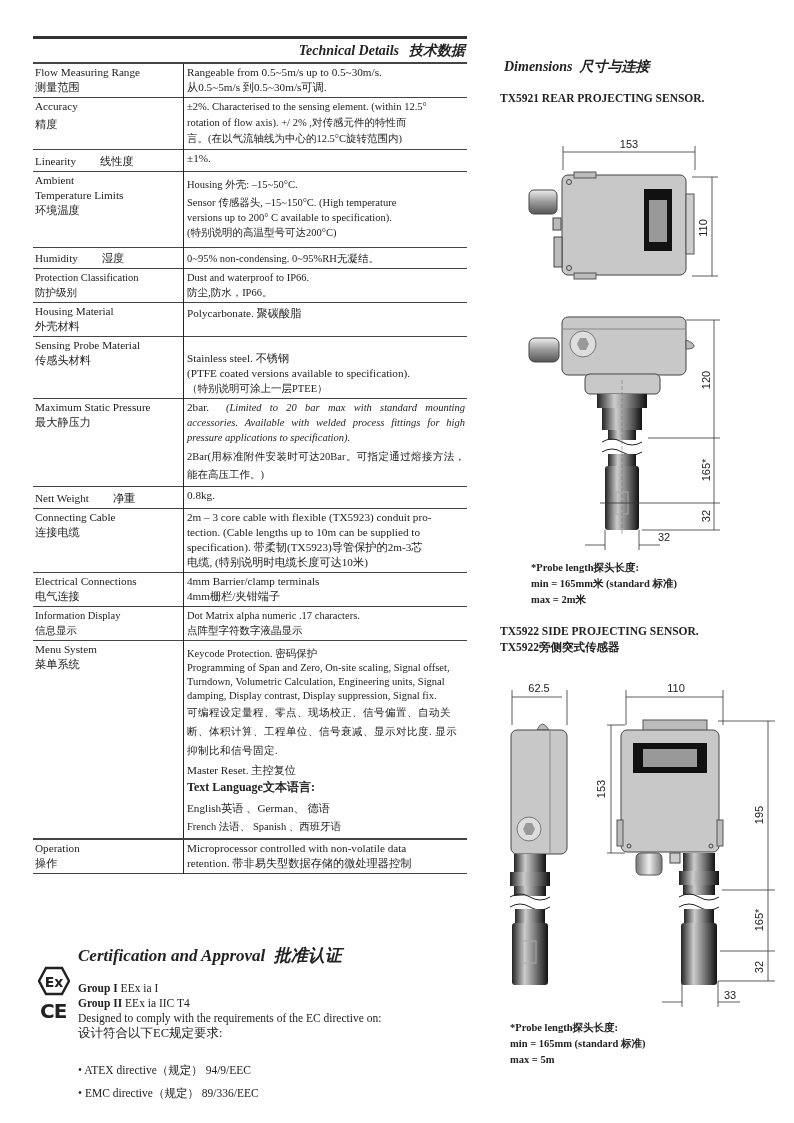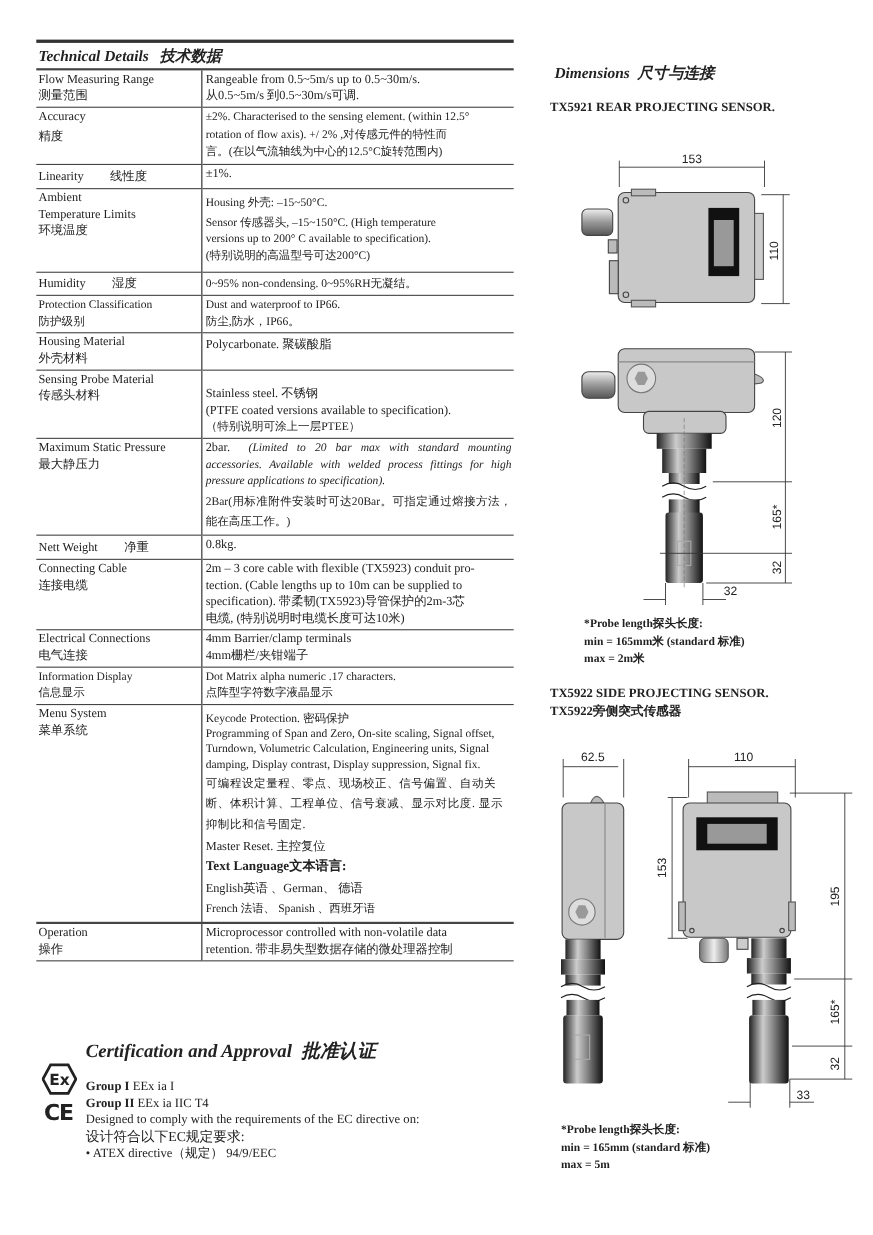--- a/index.html
+++ b/index.html
@@ -1,19 +1,19 @@
 <!DOCTYPE html>
 <html><head>
 <meta charset="utf-8">
 <style>
   html, body { margin:0; padding:0; background:#ffffff; }
   body { width:794px; height:1123px; position:relative; overflow:hidden; font-family:"Liberation Serif", "DejaVu Serif", serif; color:#222; }
   .left { position:absolute; left:33px; top:36px; width:434px; }
   .topbar { height:3px; background:#333; }
-  .sec-title { font-size:14px; font-weight:bold; font-style:italic; padding:3px 2px 2px; border-bottom:2.5px solid #444; }
+  .sec-title { font-size:14px; font-weight:bold; font-style:italic; padding:3px 2px 2px; border-bottom:2.5px solid #444;text-align:right; }
   .sec-title .cn { margin-left:10px; }
   table.spec { width:434px; border-collapse:collapse; font-size:11.2px; line-height:15px; }
   table.spec td { vertical-align:top; padding:1px 2px 2px 2px; }
   table.spec tr { border-bottom:1.6px solid #444; }
   table.spec td.k { width:146px; border-right:1.6px solid #222; }
   table.spec td.v { padding-left:3px; }
   .sm { font-size:10.5px; }
   .it { font-style:italic; }
   .b { font-weight:bold; }
   .gap { display:inline-block; width:24px; }
@@ -213,21 +213,22 @@
   <div class="title"><span>Certification and Approval</span>&nbsp;&nbsp;<span>批准认证</span></div>
   <svg class="ex-icon" viewBox="0 0 32 30">
     <polygon points="8,2 24,2 31,15 24,28 8,28 1,15" fill="none" stroke="#222" stroke-width="2.5"></polygon>
     <text x="16" y="20.5" text-anchor="middle" font-family="DejaVu Sans, sans-serif" font-weight="bold" font-size="14" fill="#222">Ex</text>
   </svg>
   <div class="ce-icon">CE</div>
   <div class="row" style="margin-top:14px"><span class="b">Group I</span><span> EEx ia I</span></div>
   <div class="row"><span class="b">Group II</span><span> EEx ia IIC T4</span></div>
   <div class="row" style="white-space:nowrap">Designed to comply with the requirements of the EC directive on:</div>
   <div class="row" style="font-size:12.5px">设计符合以下EC规定要求:</div>
-  <div class="row" style="margin-top:1px">• ATEX directive（规定） 94/9/EEC</div>
+  <div class="row" style="margin-top:22px">• ATEX directive（规定） 94/9/EEC</div>
+  <div class="row" style="margin-top:8px">• EMC directive（规定） 89/336/EEC</div>
 </div>
 
 <div class="right">
   <div class="dim-title"><span>Dimensions</span>&nbsp;&nbsp;<span>尺寸与连接</span></div>
   <div class="sensor-title" style="margin-top:14px">
     <div>TX5921 REAR PROJECTING SENSOR.</div>
   </div>
 </div>
 
 <svg class="drawing" style="left:520px;top:130px" width="230" height="430" viewBox="0 0 230 430">

